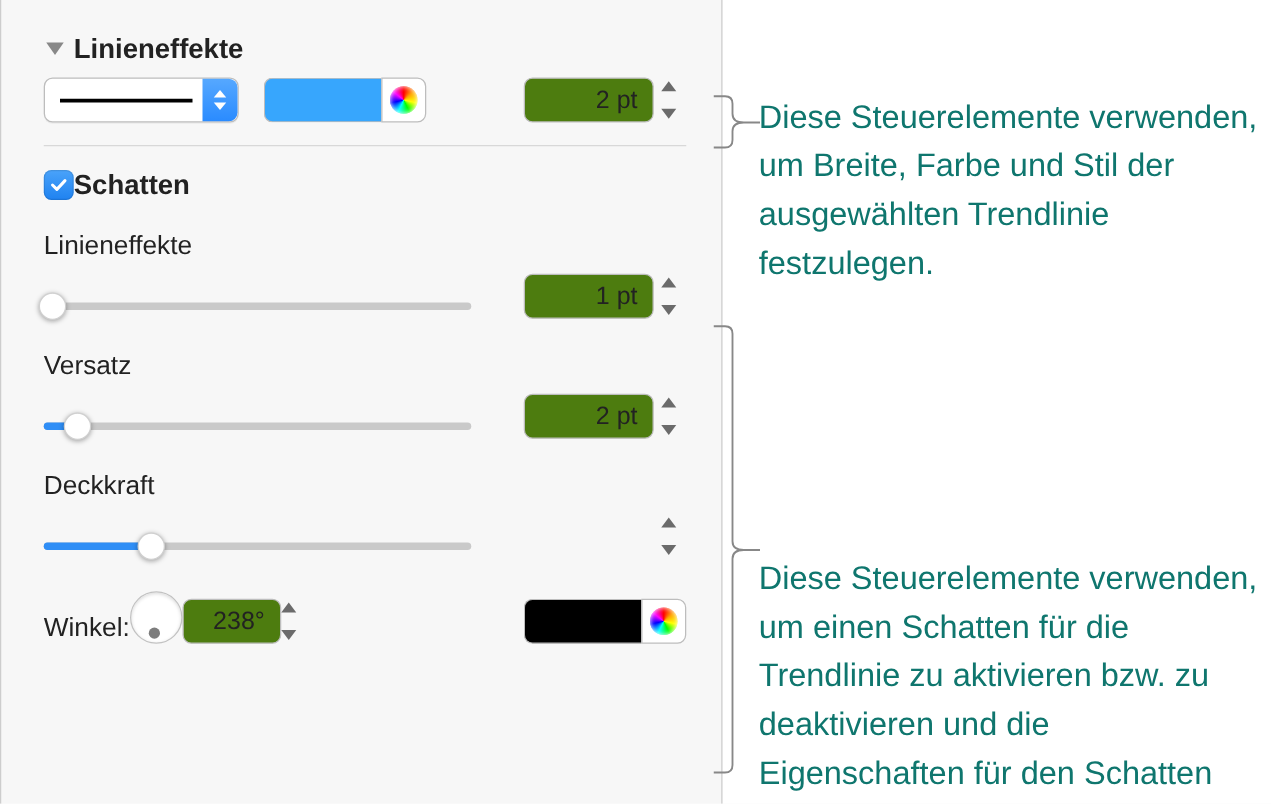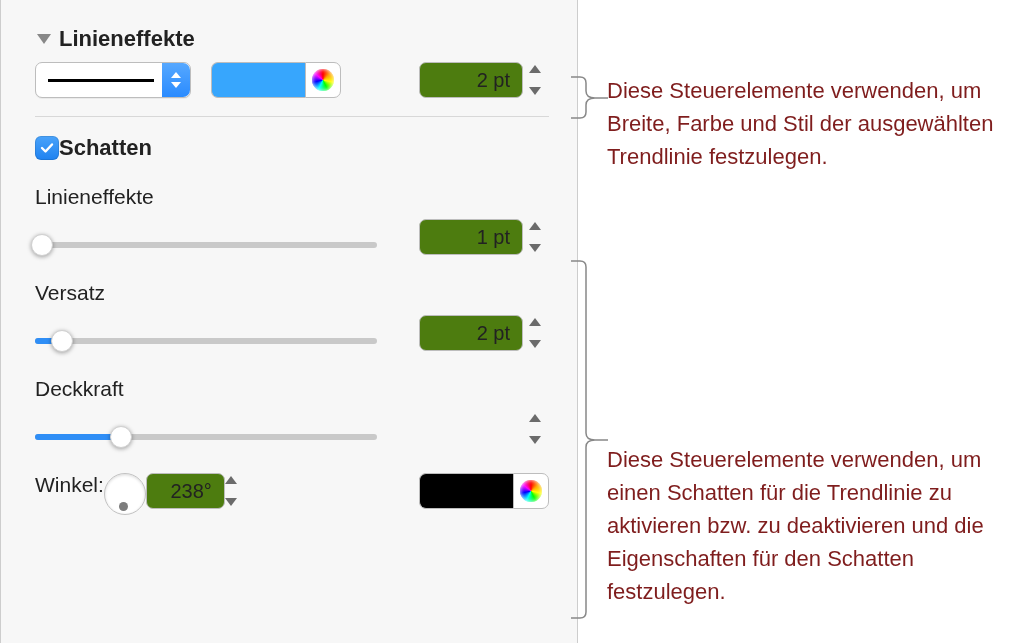--- a/index.html
+++ b/index.html
@@ -226,21 +226,21 @@
     width: 22px; height: 22px;
     border-radius: 50%;
     background: #fff;
     box-shadow: 0 1px 4px rgba(0,0,0,0.35);
     border: 1px solid #d0d0d0;
   }
 
   
   .angle-row {
     display: flex;
-    align-items: flex-start;
+    align-items: flex-end;
   }
   .angle-label {
     font-size: 21px;
   }
   .angle-dial {
     width: 42px; height: 42px;
     border-radius: 50%;
     background: #fff;
     border: 1px solid #c2c2c2;
     box-shadow: inset 0 1px 3px rgba(0,0,0,0.15);
@@ -260,23 +260,23 @@
     border: 1px solid #bdbdbd;
     border-right: none;
     border-top-left-radius: 7px;
     border-bottom-left-radius: 7px;
     background: #000;
   }
 
   
   .callout {
     position: absolute;
-    font-size: 22px;
+    font-size: 26px;
     line-height: 1.5;
-    color: #7f1d1d;
+    color: #0f766e;
   }
   .callout.c1 { left: 607px; top: 74px; width: 400px; }
   .callout.c2 { left: 607px; top: 443px; width: 400px; }
 
   .bracket {
     position: absolute;
     stroke: #888;
     stroke-width: 1.5;
     fill: none;
   }

